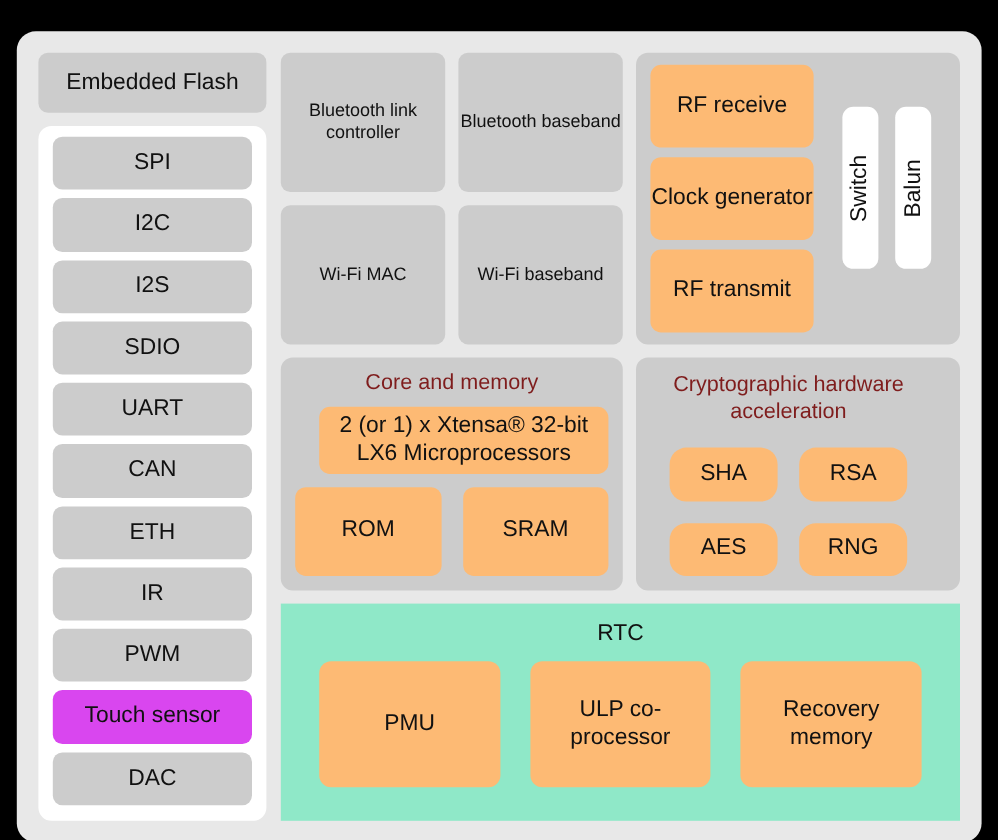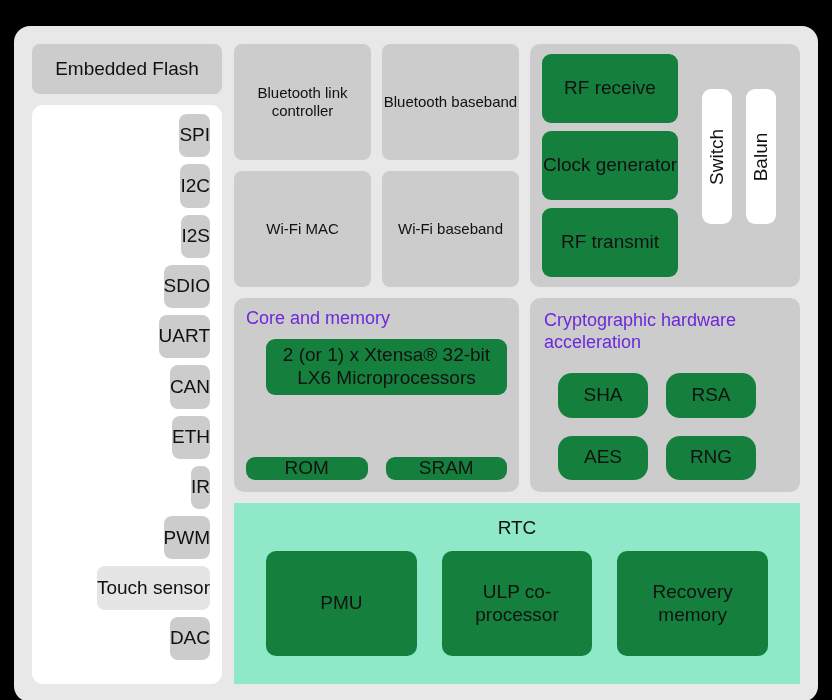--- a/index.html
+++ b/index.html
@@ -38,43 +38,43 @@
     align-items: center;
     justify-content: center;
     text-align: center;
     color: #111111;
     font-size: 18px;
     line-height: 1.18;
     box-sizing: border-box;
   }
 
   .white-box {
-    background: #15803d;
+    background: #fdba74;
     border-radius: 9px;
     display: flex;
     align-items: center;
     justify-content: center;
     text-align: center;
     color: #111111;
     font-size: 18px;
     line-height: 1.2;
     box-sizing: border-box;
   }
 
   .section {
     background: #ccccccff;
     border-radius: 10px;
     box-sizing: border-box;
     position: relative;
   }
 
   .section-title {
-    text-align: left;
+    text-align: center;
     font-size: 18px;
-    color: #6d28d9;
+    color: #7f1d1d;
     line-height: 1.2;
   }
 
   
   #body-split {
     display: flex;
     flex: 1 1 auto;
     gap: 12px;
     min-height: 0;
   }
@@ -91,37 +91,36 @@
     height: 50px;
     font-size: 19px;
     flex: 0 0 50px;
   }
 
   #peripheral-container {
     margin-top: 11px;
     flex: 1 1 auto;
     background: #ffffff;
     border-radius: 11px;
-    padding: 9px 12px 24px 12px;
+    padding: 9px 12px 13px 12px;
     box-sizing: border-box;
     display: flex;
     flex-direction: column;
     gap: 7px;
     min-height: 0;
-    align-items: flex-end;
   }
 
   .peripheral-chip {
     flex: 1 1 0;
     min-height: 0;
     font-size: 19px;
     border-radius: 8px;
   }
   .peripheral-chip.accent {
-    background: #e5e5e5;
+    background: #d946ef;
   }
 
   
   #right-content {
     flex: 1 1 auto;
     display: flex;
     flex-direction: column;
     gap: 11px;
     min-height: 0;
   }
@@ -207,21 +206,20 @@
     flex: 0 0 56px;
     font-size: 19px;
     padding: 0 8px;
     margin-left: 20px;
   }
   #core-mem-row {
     margin-top: 11px;
     flex: 1 1 auto;
     display: flex;
     gap: 18px;
-    align-items: flex-end;
   }
   #core-mem-row .white-box {
     flex: 1 1 0;
     font-size: 19px;
   }
 
   #crypto-section {
     flex: 0 0 270px;
     padding: 12px 30px 12px 14px;
     display: flex;

